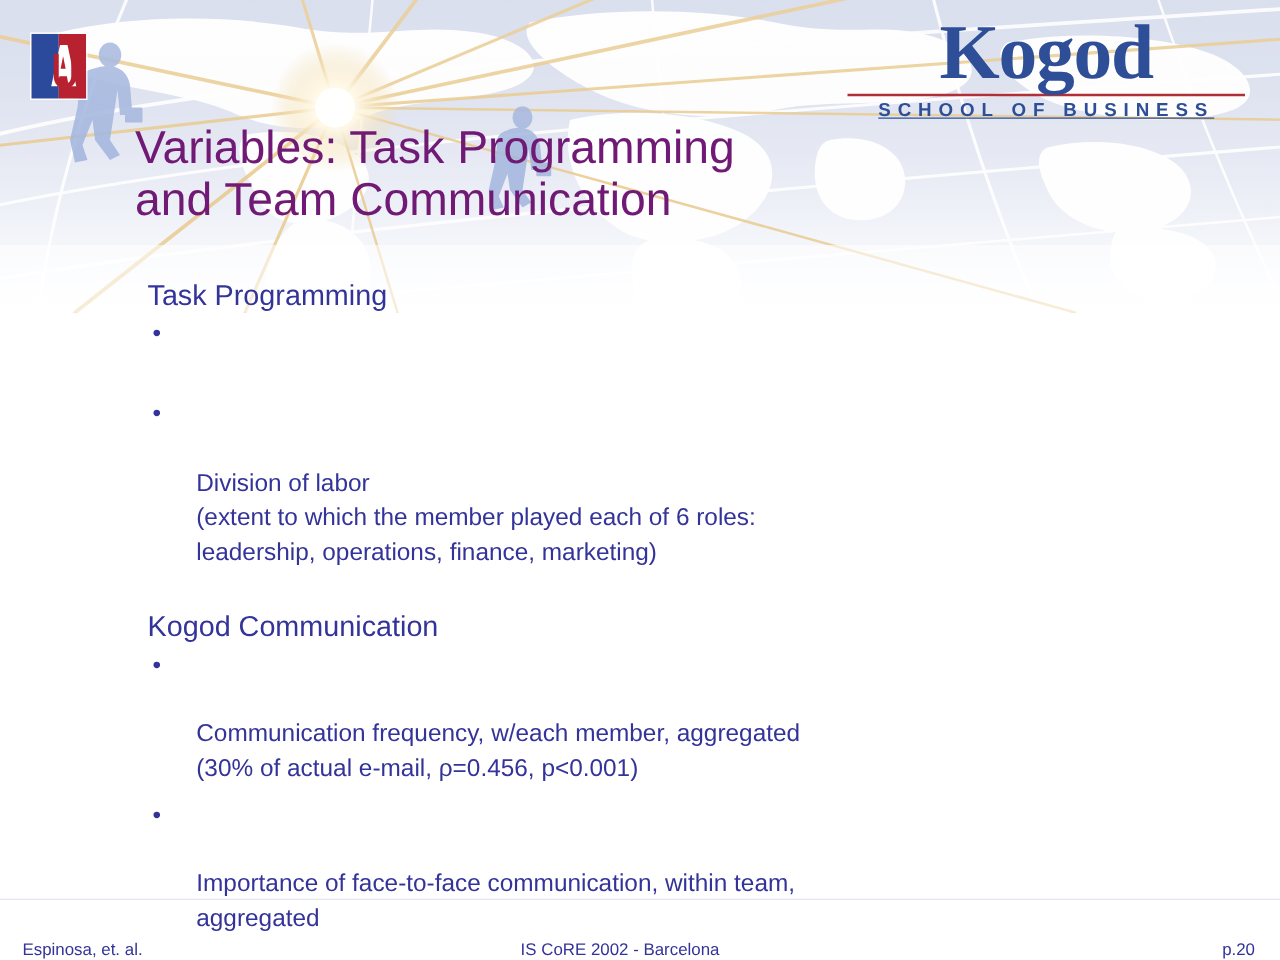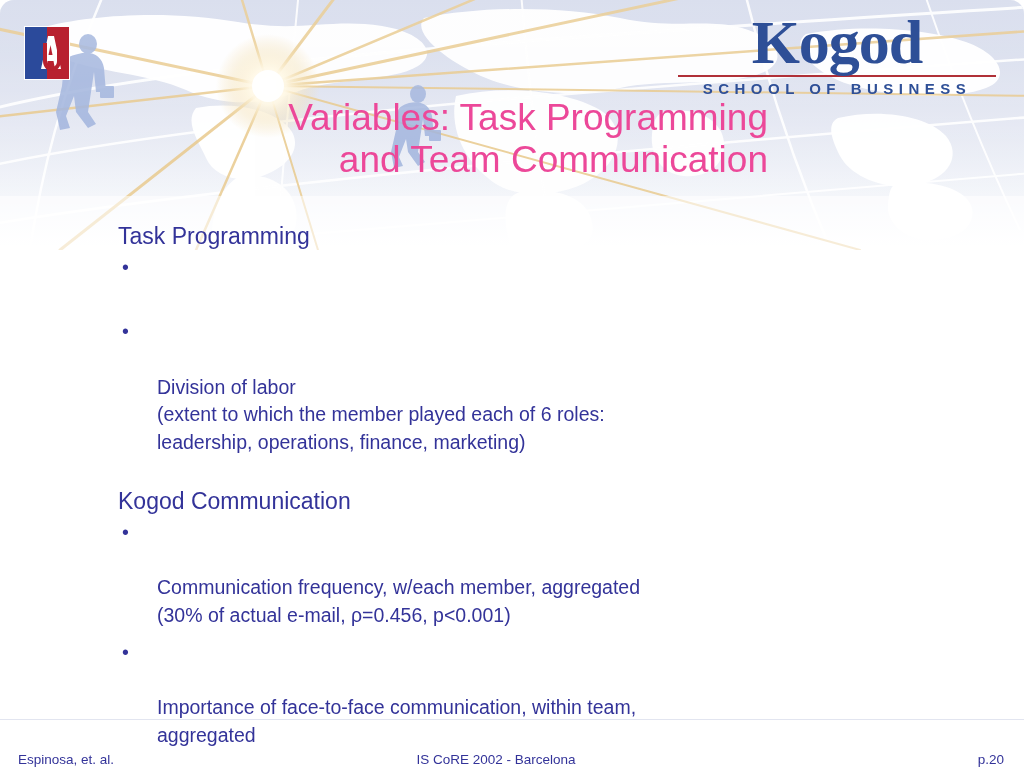--- a/index.html
+++ b/index.html
@@ -11,21 +11,20 @@
     background: #ffffff;
     font-family: "Liberation Sans", sans-serif;
   }
 
   #slide {
     position: relative;
     width: 1024px;
     height: 768px;
     background: #ffffff;
     overflow: hidden;
-    border-radius: 14px;
   }
 
   
   #header-art {
     position: absolute;
     left: 0; top: 0;
     width: 1024px;
     height: 250px;
     overflow: hidden;
     background: linear-gradient(to bottom,
@@ -67,31 +66,32 @@
     background: #b03038;
     margin: 2px 6px 3px 6px;
   }
   #kogod-sub {
     font-family: "Liberation Sans", sans-serif;
     font-size: 15px;
     font-weight: 700;
     letter-spacing: 5.5px;
     color: #2e4f97;
     white-space: nowrap;
+    text-decoration: underline;
   }
 
   
   #slide-title {
     position: absolute;
     left: 108px; top: 97px;
     width: 660px;
     font-size: 37px;
     line-height: 1.13;
-    color: #ec4899;
-    text-align: right;
+    color: #701a75;
+    text-align: left;
     white-space: pre-line;
   }
 
   
   #body-content {
     position: absolute;
     left: 118px; top: 222px;
     width: 830px;
     color: #333399;
   }

